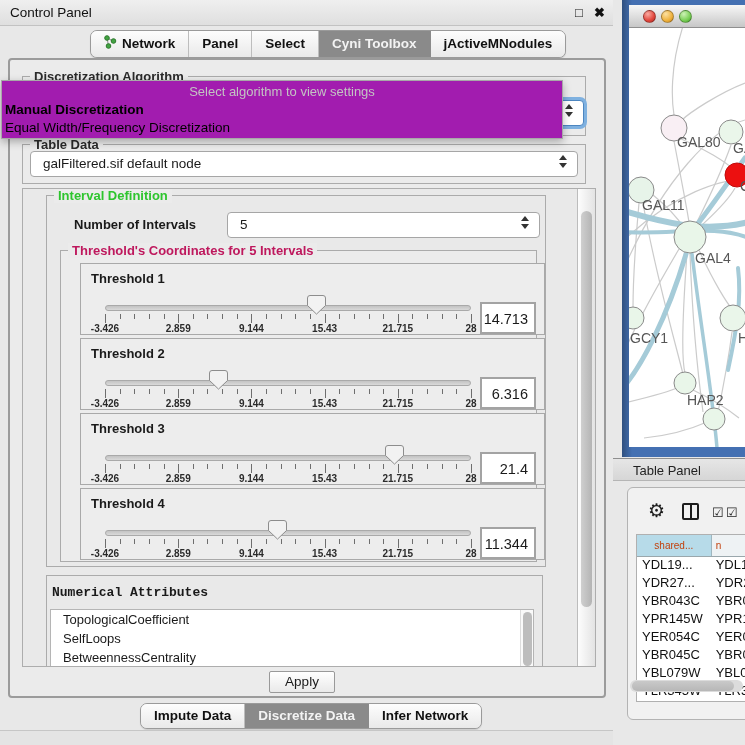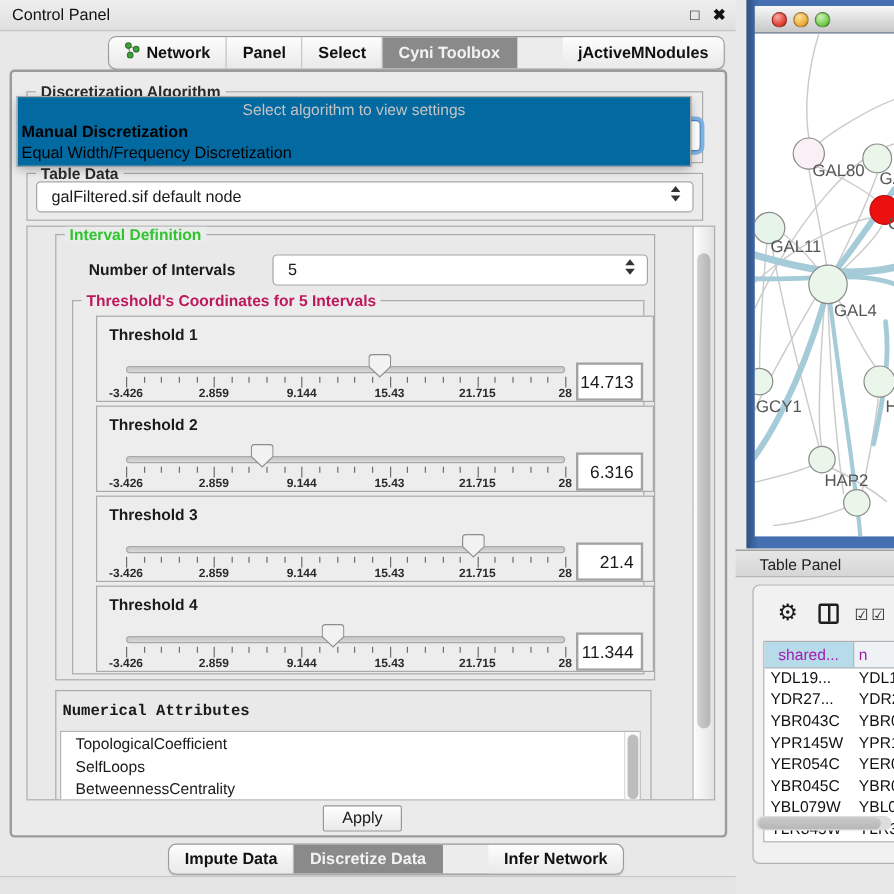--- a/index.html
+++ b/index.html
@@ -8,41 +8,41 @@
   .screen { position:relative; width:745px; height:745px; overflow:hidden; background:#e8e8e8; }
   .abs { position:absolute; }
 
   
   .titlebar { left:0; top:0; width:613px; height:26px; background:linear-gradient(#efefef,#dfdfdf); border-bottom:1px solid #c2c2c2; }
   .titlebar .t { position:absolute; left:10px; top:5px; font-size:13.5px; color:#111; }
   .winbtn { position:absolute; top:5px; font-size:13px; color:#111; cursor:default; }
   .tabrow { left:0; top:27px; width:613px; height:31px; }
   .tabgroup { position:absolute; left:90px; top:3px; display:flex; border:1px solid #9a9a9a; border-radius:7px; overflow:hidden; background:#ececec; box-shadow:0 1px 1px rgba(0,0,0,.12); }
   .tab { padding:4px 13px 5px 13px; font-size:13.5px; font-weight:bold; color:#111; background:linear-gradient(#fdfdfd,#e9e9e9); border-right:1px solid #bdbdbd; display:flex; align-items:center; gap:5px; white-space:nowrap; }
-  .tab:last-child { border-right:none;margin-left:38px; }
+  .tab:last-child { border-right:none; }
   .tab.sel { background:#8a8a8a; color:#f3f3f3; border-right:1px solid #8a8a8a; }
 
   .mainpanel { left:8px; top:58px; width:598px; height:640px; border:2px solid #9b9b9b; border-radius:4px; background:#ebebeb; }
 
   .group { position:absolute; border:1px solid #ababab; }
   .gtitle { position:absolute; top:-8px; left:7px; background:#ebebeb; padding:0 4px; font-size:13px; font-weight:600; }
   .gtitle.green { color:#2ec52e; }
   .gtitle.blue { color:#be185d; }
   .gtitle.dark { color:#2b2b2b; }
 
   .combo { position:absolute; background:#fff; border:1px solid #a6a6a6; border-radius:4px; font-size:13.5px; }
   .combo .val { position:absolute; left:12px; top:4px; white-space:nowrap; }
   .spinArrows { position:absolute; right:10px; top:3px; display:flex; flex-direction:column; align-items:center; line-height:0; }
   .spinArrows i { display:block; width:0; height:0; border-left:4px solid transparent; border-right:4px solid transparent; }
   .spinArrows i.up { border-bottom:5px solid #333; margin-bottom:3px; }
   .spinArrows i.dn { border-top:5px solid #333; }
 
   .focusring { box-shadow:0 0 0 3px #7fb1e0; border:1px solid #4d86c0; }
 
-  .popup { left:14px; top:80px; width:562px; height:59px; background:#0369a1; border:1px solid #a8a8a8; box-shadow:0 3px 8px rgba(0,0,0,.28); z-index:30; }
+  .popup { left:1px; top:80px; width:562px; height:59px; background:#a21caf; border:1px solid #a8a8a8; box-shadow:0 3px 8px rgba(0,0,0,.28); z-index:30; }
   .popup .hint { position:absolute; left:0; right:0; top:3px; text-align:center; font-size:13px; color:#c3c3c3; }
   .popup .opt1 { position:absolute; left:3px; top:21px; font-size:13.5px; font-weight:bold; color:#000; }
   .popup .opt2 { position:absolute; left:3px; top:39px; font-size:13.5px; color:#000; }
 
   .viewport { left:22px; top:188px; width:574px; height:479px; border:1px solid #adadad; background:#e9e9e9; overflow:hidden; }
   .vscroll { position:absolute; right:0; top:0; width:18px; height:477px; background:linear-gradient(90deg,#fdfdfd,#e3e3e3); border-left:1px solid #bcbcbc; }
   .vthumb { position:absolute; left:3px; width:11px; border-radius:6px; background:linear-gradient(90deg,#cfcfcf,#b4b4b4); }
 
   .tpanel { position:absolute; left:19px; width:465px; height:72px; border:1px solid #a9a9a9; background:#ededed; }
   .tpanel .tlab { position:absolute; left:10px; top:7px; font-size:13px; font-weight:bold; }
@@ -81,21 +81,21 @@
   .tphead span { position:absolute; left:20px; top:4px; font-size:13px; color:#222; }
 
   .tablewin { left:627px; top:487px; width:125px; height:233px; background:#f1f1f1; border:1px solid #b3b3b3; border-radius:6px; }
   .ttool { position:absolute; left:0; top:4px; width:118px; height:38px; }
   .gear { position:absolute; left:20px; top:7px; font-size:19px; color:#1d1d1d; }
   .spliticon { position:absolute; left:54px; top:11px; width:17px; height:17px; border:2px solid #1d1d1d; border-radius:2px; }
   .spliticon::after { content:""; position:absolute; left:6px; top:0; width:2px; height:13px; background:#1d1d1d; }
   .cb { position:absolute; top:13px; font-size:13px; color:#1d1d1d; }
   .tgrid { position:absolute; left:8px; top:46px; width:117px; height:168px; background:#fff; border:1px solid #b0b0b0; overflow:hidden; }
   .thead { display:flex; height:22px; border-bottom:1px solid #9aa7ac; }
-  .thc { font-size:13px; color:#a21caf; text-align:center; line-height:21px; border-right:1px solid #9fb6bf; overflow:hidden; white-space:nowrap; }
+  .thc { font-size:10px; color:#c2410c; text-align:center; line-height:21px; border-right:1px solid #9fb6bf; overflow:hidden; white-space:nowrap; }
   .thc.c0 { width:76px; background:#b7dbe9; }
   .thc.c1 { width:41px; background:#eef2f4; text-align:left; padding-left:4px; }
   .trow { display:flex; height:18px; }
   .tcell { font-size:13px; color:#111; white-space:nowrap; overflow:hidden; }
   .tcell.c0 { width:76px; padding-left:5px; }
   .tcell.c1 { width:41px; padding-left:4px; }
   .hscroll { position:absolute; left:2px; top:192px; width:113px; height:12px; border-radius:6px; background:#dcdcdc; }
   .hthumb { position:absolute; left:2px; top:1px; width:102px; height:10px; border-radius:5px; background:linear-gradient(#c9c9c9,#b7b7b7); }
 </style>
 </head>

